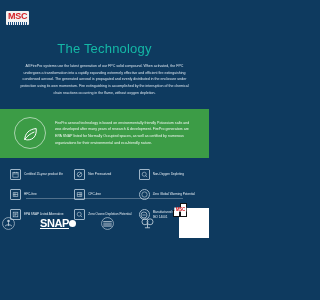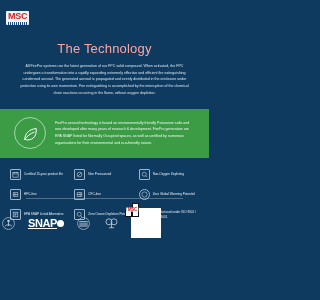--- a/index.html
+++ b/index.html
@@ -24,21 +24,21 @@
     font-size:9px;letter-spacing:-0.3px;
     font-family:"Liberation Sans",sans-serif;
   }
   .logo-bar{
     display:block;height:3px;margin-top:1px;
     background:repeating-linear-gradient(90deg,#1b4d7e 0 1px,#f2f2f2 1px 2px);
   }
 
   .title{
     text-align:center;font-size:13px;font-weight:400;
-    margin:16px 0 7px 0;letter-spacing:0.2px;color:#fca5a5;
+    margin:16px 0 7px 0;letter-spacing:0.2px;color:#14b8a6;
   }
   .body-copy{
     margin:0 18px;font-size:3.6px;line-height:1.85;
     text-align:center;color:#dbe5ee;
   }
   .top-pad{height:13px;}
 
   
   .green-band{
     background:#3c9c46;display:flex;align-items:center;
@@ -74,21 +74,21 @@
     font-size:3.1px;line-height:1.5;color:#e6edf3;
   }
 
   
   .footer{position:absolute;left:0;right:0;bottom:0;padding-bottom:6px;}
   .divider{
     height:1px;background:rgba(255,255,255,.28);
     margin:0 26px 9px 26px;
   }
   .cert-row{
-    display:flex;align-items:center;justify-content:flex-start;gap:11px;text-decoration:underline;
+    display:flex;align-items:center;justify-content:space-between;gap:11px;text-decoration:underline;
   }
   .cert{opacity:.92;}
   .cert svg{display:block;}
   .snap-logo{
     display:flex;align-items:center;gap:1px;
   }
   .snap-text{
     font-size:11px;font-weight:bold;letter-spacing:-0.4px;
     color:#ffffff;font-family:"Liberation Sans",sans-serif;
   }

